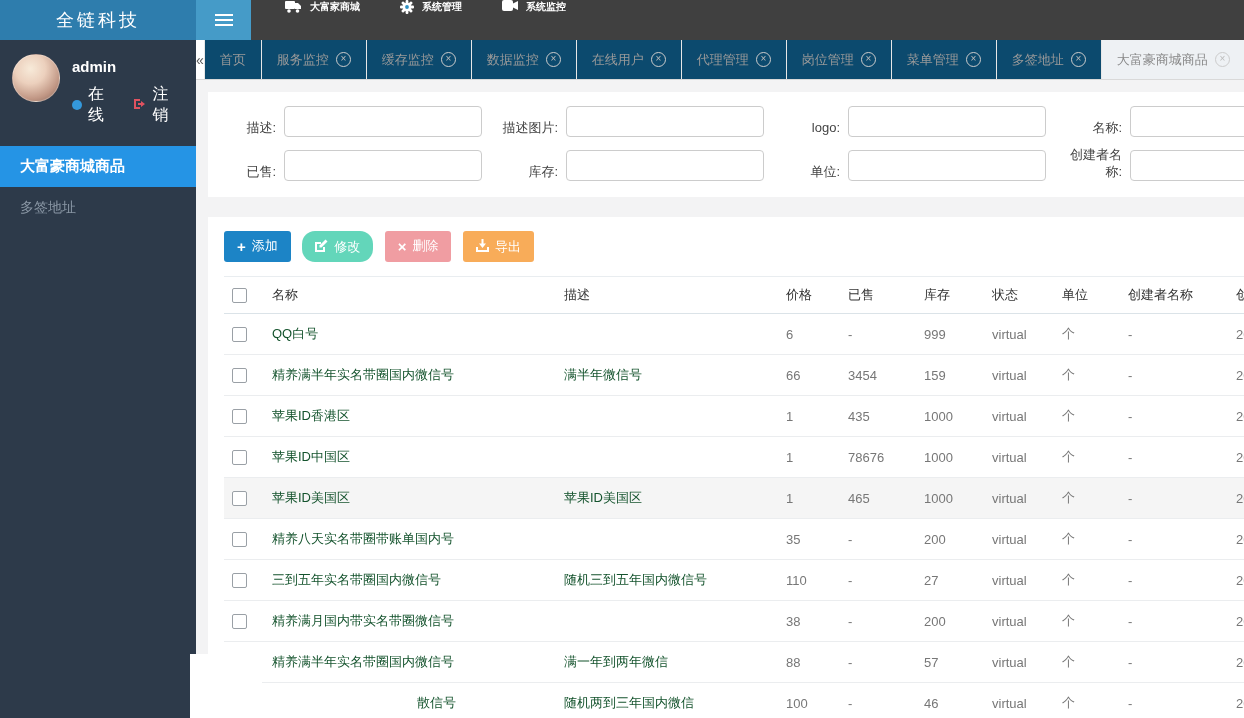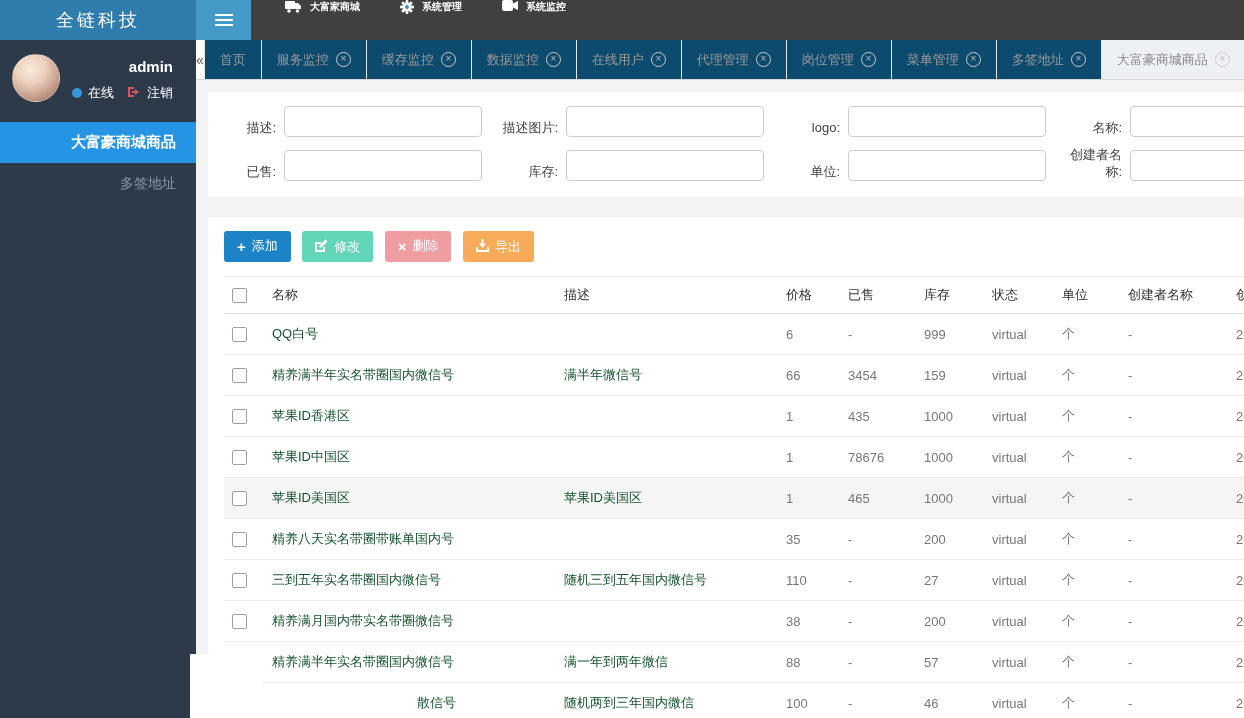--- a/index.html
+++ b/index.html
@@ -14,28 +14,28 @@
   .hamburger { width:55px; background:#459bc8; display:flex; flex-direction:column;
                align-items:center; justify-content:center; gap:3px; cursor:pointer; }
   .hamburger i { display:block; width:18px; height:2px; background:#fff; }
   .nav-items { display:flex; align-items:stretch; margin-left:14px; }
   .nav-item { display:flex; align-items:flex-start; gap:8px; padding:0 20px;
               color:#fff; font-size:10px; font-weight:bold; cursor:pointer; }
   .nav-item .ico { display:flex; align-items:center; }
 
   
   .sidebar { position:absolute; top:40px; left:0; width:196px; height:678px;
-             background:#2d3a4a; z-index:2;text-align:right; }
+             background:#2d3a4a; z-index:2; }
   .user-panel { padding:14px 12px 12px 12px; display:flex; gap:12px; }
   .avatar { width:48px; height:48px; border-radius:50%; flex:none;
             background:radial-gradient(circle at 38% 30%, #f7ead9 0%, #ecd0bd 35%, #c09684 70%, #7d6055 100%);
             border:1px solid rgba(255,255,255,.25); }
   .user-meta { padding-top:4px; }
   .user-name { color:#fff; font-weight:bold; font-size:15px; margin-bottom:9px; }
-  .user-status { display:flex; align-items:center; gap:6px; color:#fff; font-size:13px; }
+  .user-status { display:flex; align-items:center; gap:6px; color:#fff; font-size:16px; }
   .dot { width:10px; height:10px; border-radius:50%; background:#3498db; }
   .logout { display:flex; align-items:center; gap:5px; margin-left:8px; color:#fff; cursor:pointer; }
   .menu { margin-top:8px; }
   .menu-item { padding:11px 20px; color:#8a97a5; font-size:14px; cursor:pointer; }
   .menu-item.active { background:#2594e5; color:#fff; font-weight:bold; font-size:15px; }
   .menu-item:not(.active) { padding:12px 20px; }
 
   
   .main { position:absolute; top:40px; left:196px; width:1048px; height:678px;
           background:#f3f3f4; overflow:hidden; }
@@ -60,21 +60,21 @@
   .field input { width:198px; height:31px; border:1px solid #ccc; border-radius:4px;
                  background:#fff; padding:0 8px; font-size:13px; color:#333; outline:none; }
 
   .table-panel { margin-top:20px; width:1036px; min-height:520px;
                  padding:14px 0 0 16px; overflow:hidden; }
   .btn-row { margin-bottom:14px; }
   .btn { display:inline-flex; align-items:center; gap:6px; height:31px; padding:0 13px;
          border:none; border-radius:3px; color:#fff; font-size:13px; margin-right:7px; cursor:pointer; }
   .btn .plus { font-size:15px; font-weight:bold; }
   .btn-add { background:#1c84c6; }
-  .btn-edit { background:#63d6ba; }
+  .btn-edit { background:#63d6ba;border-radius:13px; }
   .btn-del { background:#f09da2; }
   .btn-exp { background:#f8ac59; }
 
   table { border-collapse:collapse; table-layout:fixed; width:1160px; font-size:13px; }
   th { font-weight:normal; color:#333; text-align:left; padding:9px 8px;
        border-top:1px solid #e9edf0; border-bottom:1px solid #dbe3e8; }
   td { padding:11px 8px; color:#777; border-bottom:1px solid #ebedef;
        overflow:hidden; white-space:nowrap; }
   td.c-name, td.c-desc { color:#14532d; }
   tr.highlight td { background:#f5f5f5; }

